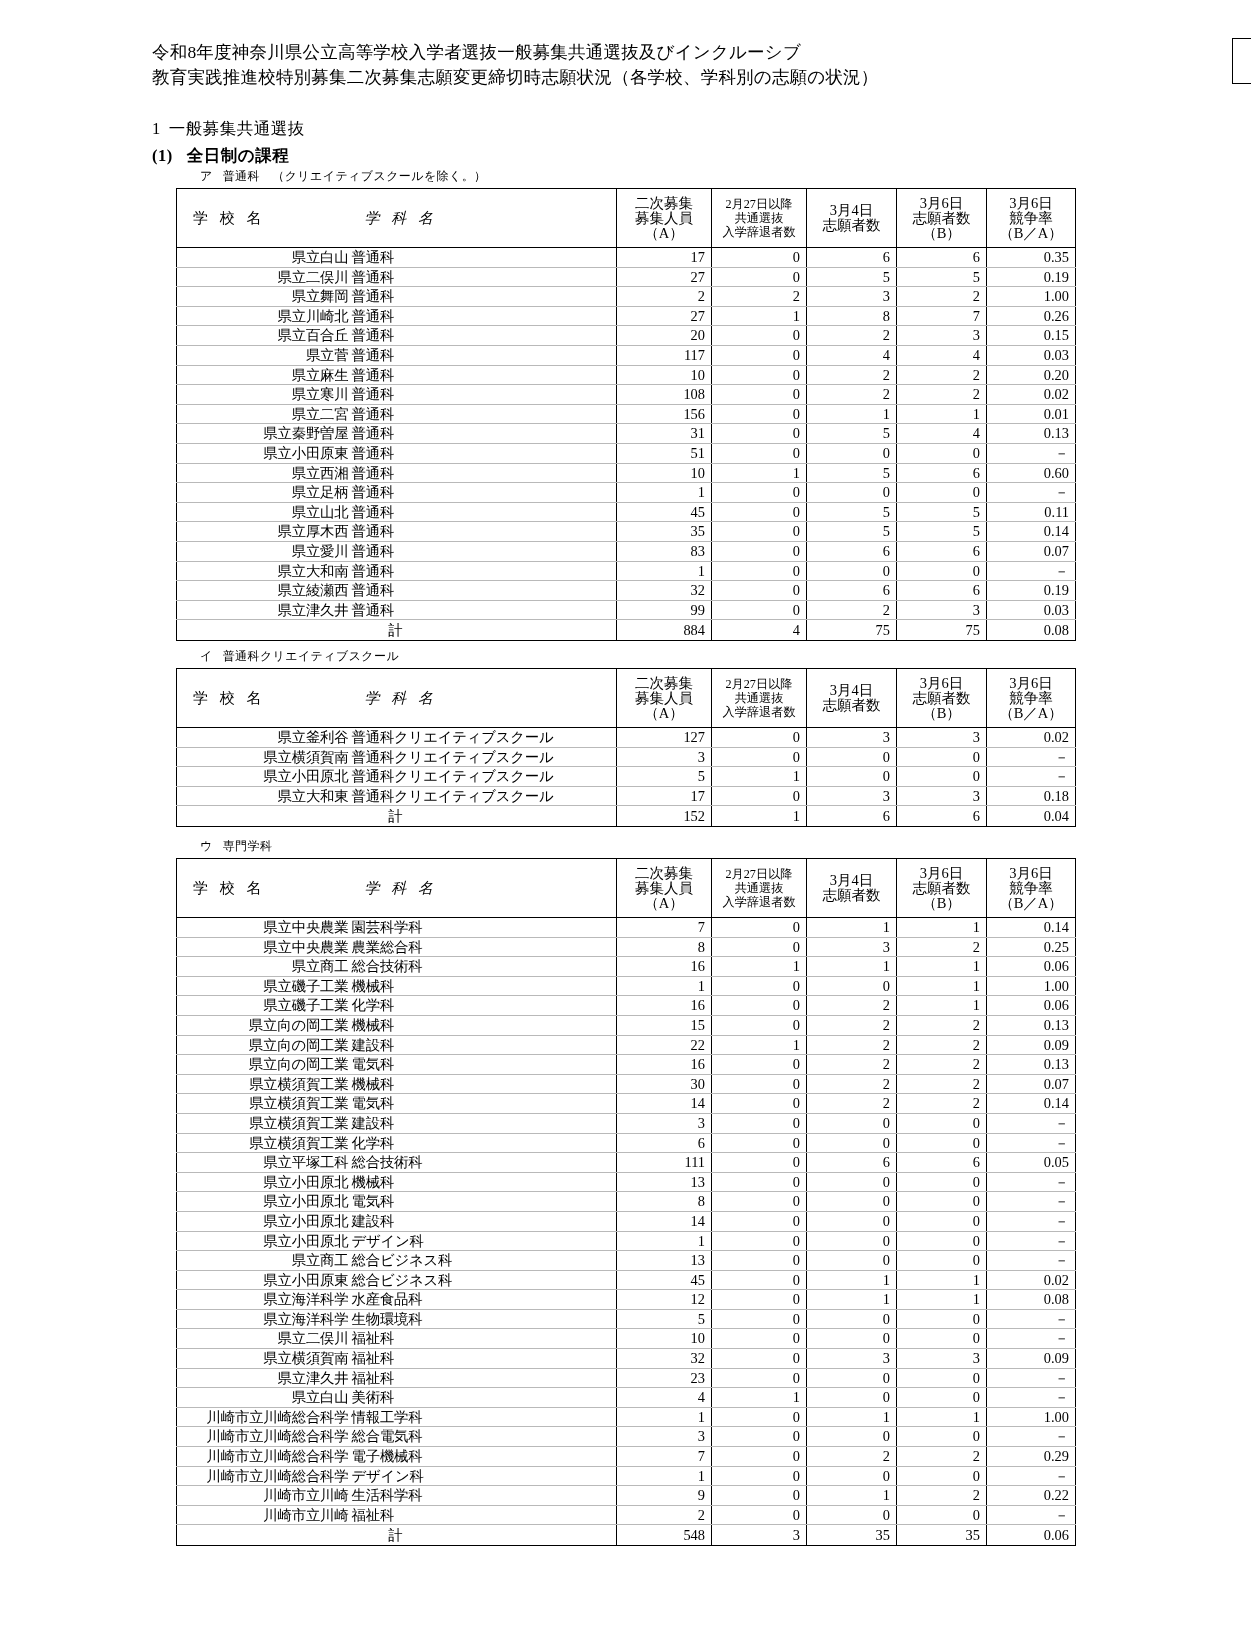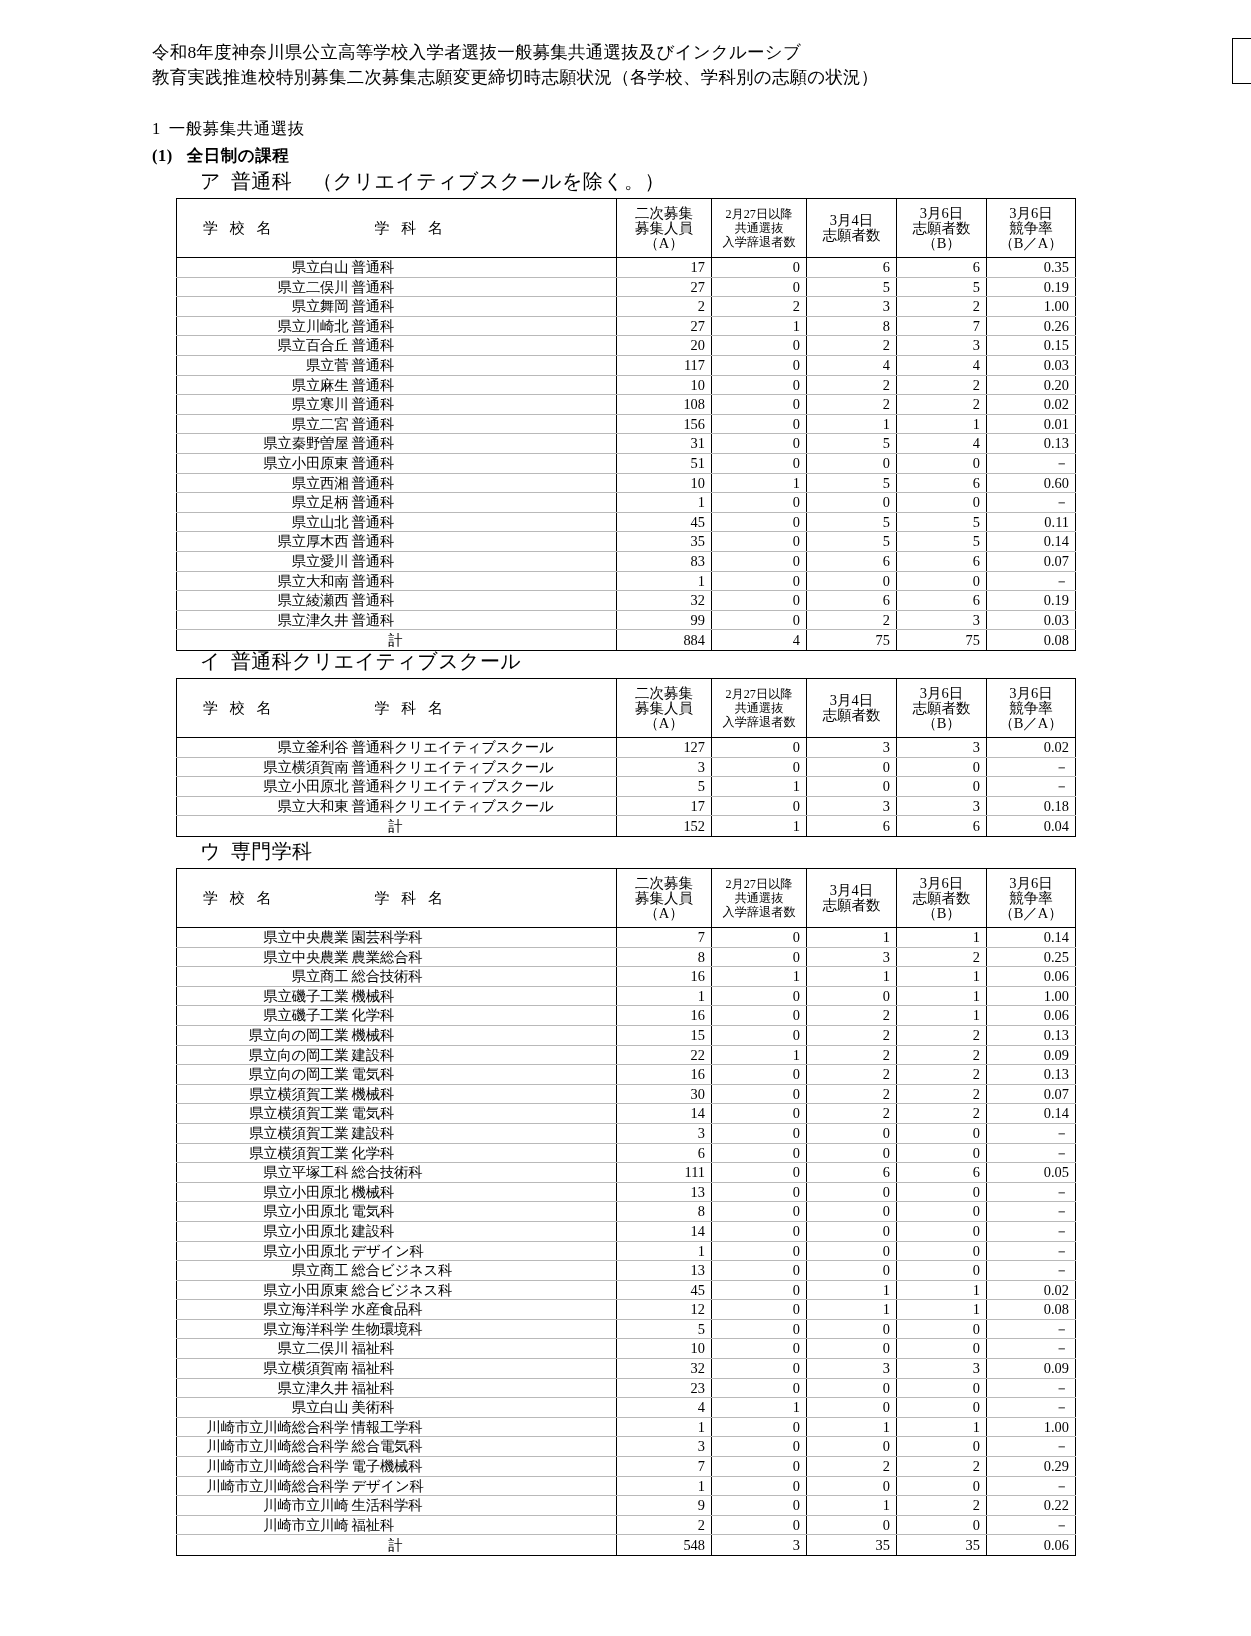--- a/index.html
+++ b/index.html
@@ -64,21 +64,21 @@
     position: absolute;
     left: 152px;
     top: 145px;
     font-size: 16.5px;
     letter-spacing: 0.5px;
     font-weight: bold;
   }
   .sec-2 .num { margin-right: 14px; }
 
   .sub-label {
-    font-size: 20px;
+    font-size: 12px;
     letter-spacing: 0.4px;
     margin-left: 24px;
     margin-bottom: 3px;
     white-space: nowrap;
   }
   .sub-label .mk { margin-right: 10px; }
 
   
   .tbl-wrap {
     position: absolute;
@@ -121,24 +121,24 @@
     text-align: center;
     font-weight: normal;
     line-height: 15px;
     font-size: 14.5px;
   }
   thead tr.hdr th.th-school,
   thead tr.hdr th.th-dept {
     text-align: left;
     font-size: 15px;
     letter-spacing: 4px;
-    padding-left: 26px;
+    padding-left: 16px;
     border-left: none;
   }
-  thead tr.hdr th.th-dept { border-right: 1.3px solid #000; border-left: none; }
+  thead tr.hdr th.th-dept { border-right: 1.3px solid #000; border-left: none; font-style: italic; }
   thead tr.hdr th.th-school { border-right: none; }
   thead tr.hdr th.small {
     font-size: 12.2px;
     line-height: 14px;
   }
   thead tr.hdr th:last-child { border-right: none; }
 
   tbody td {
     height: 18.6px;
     line-height: 18.6px;

